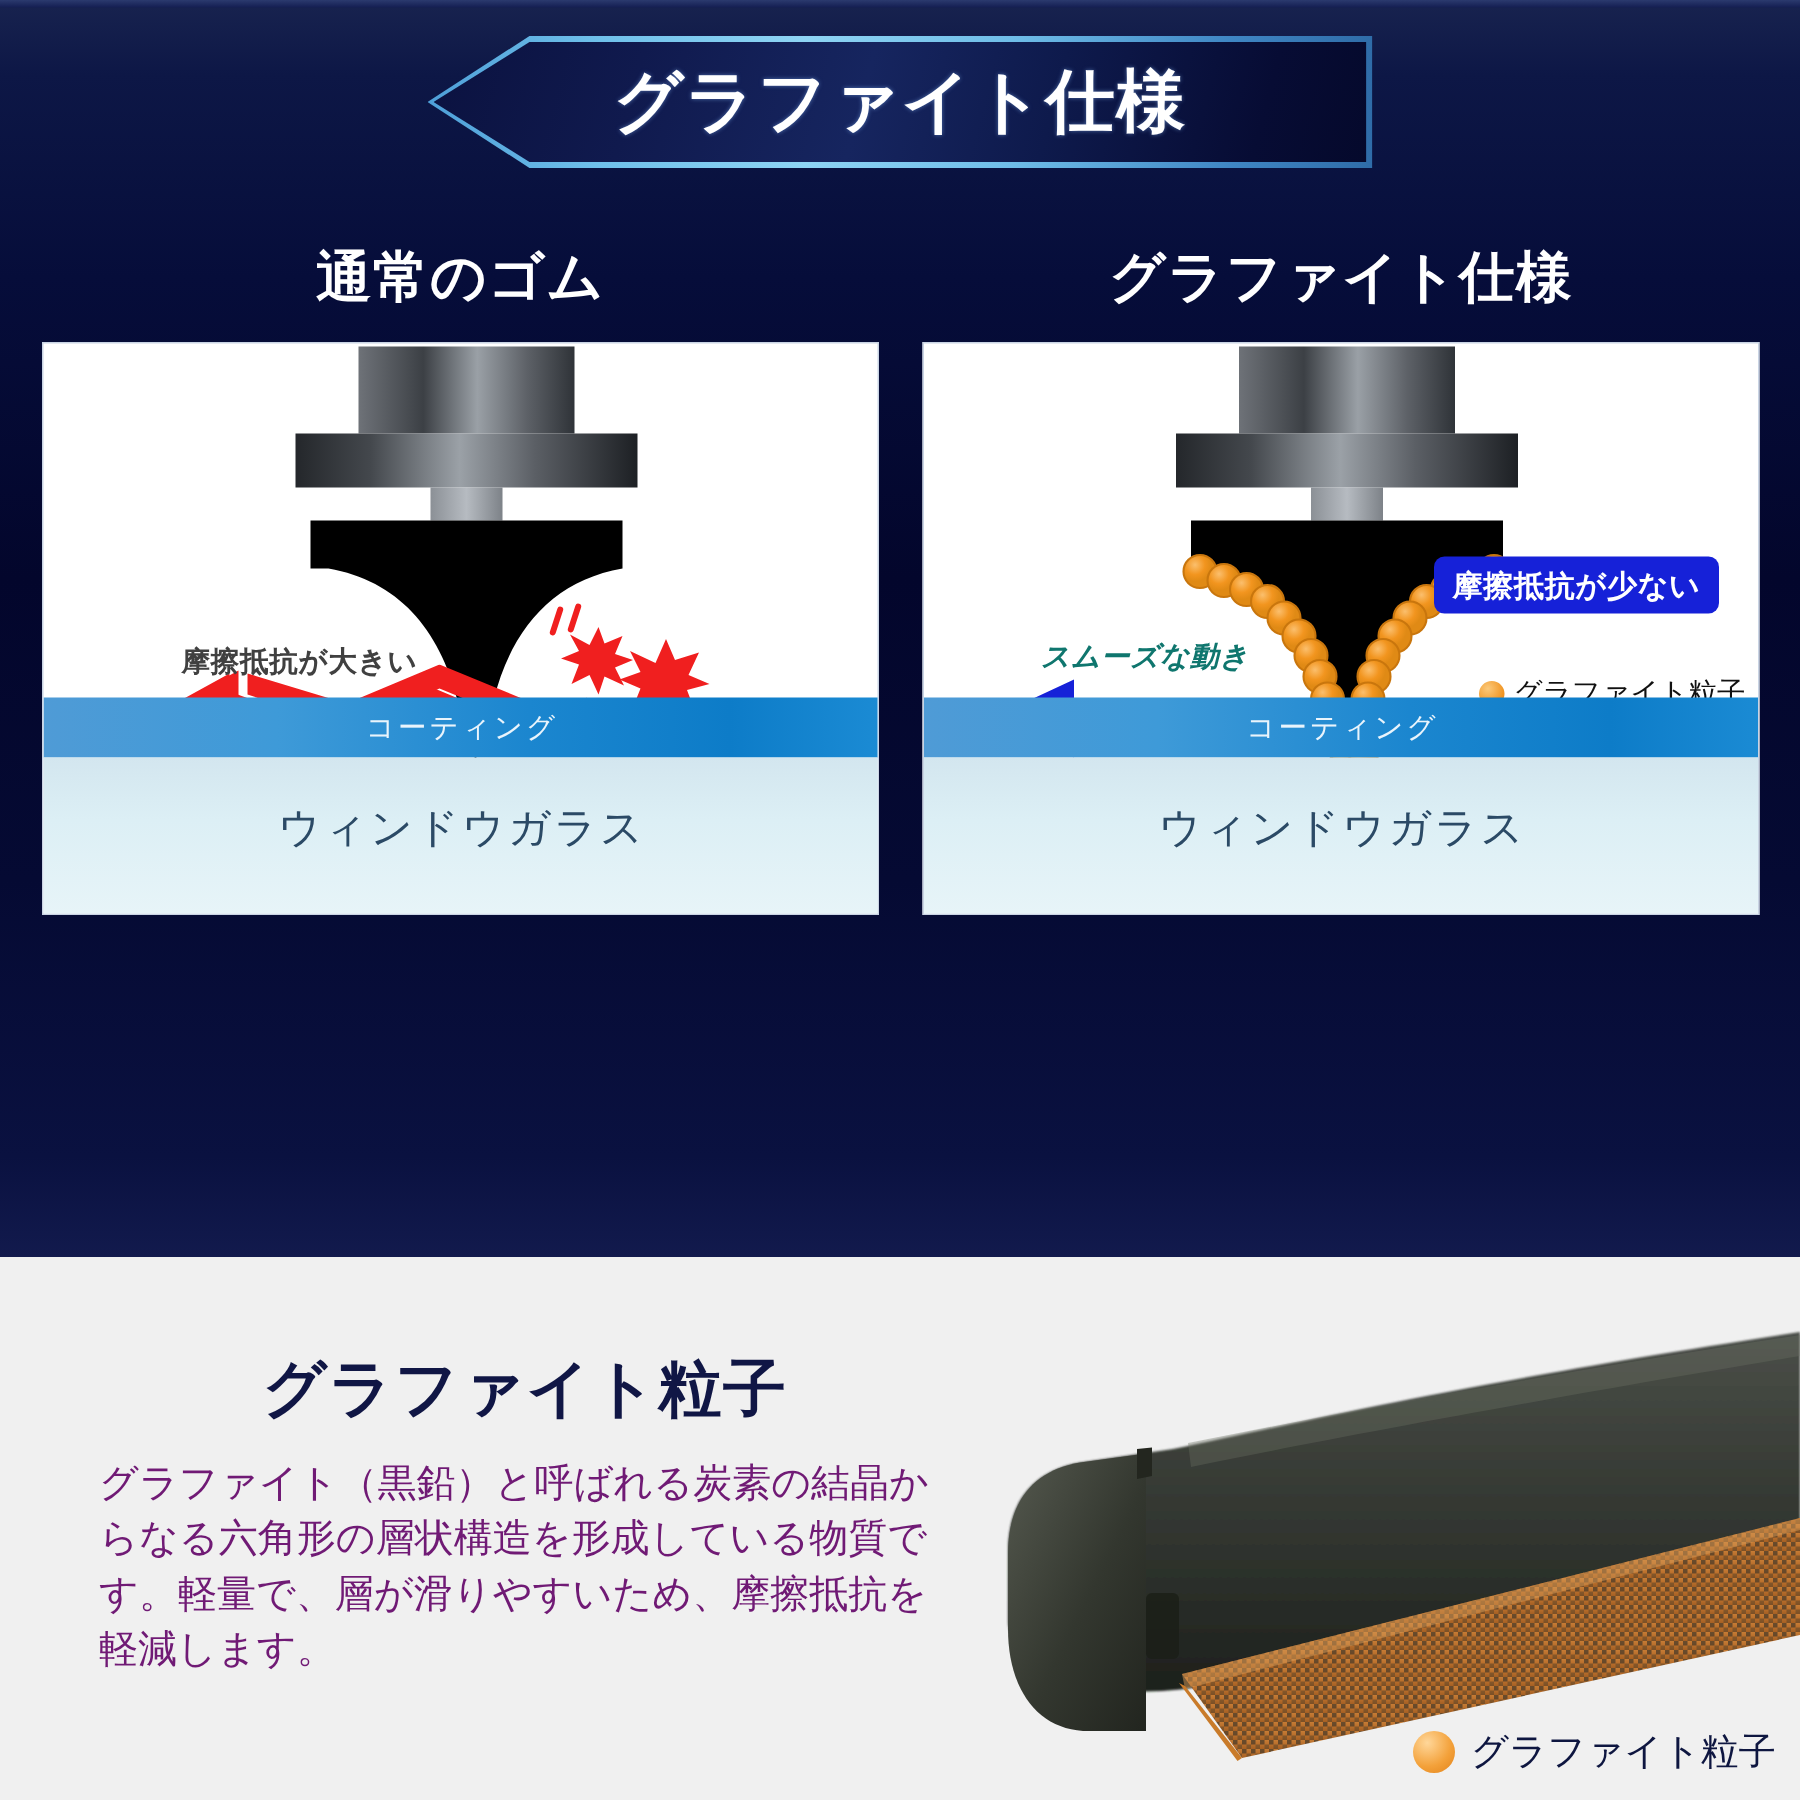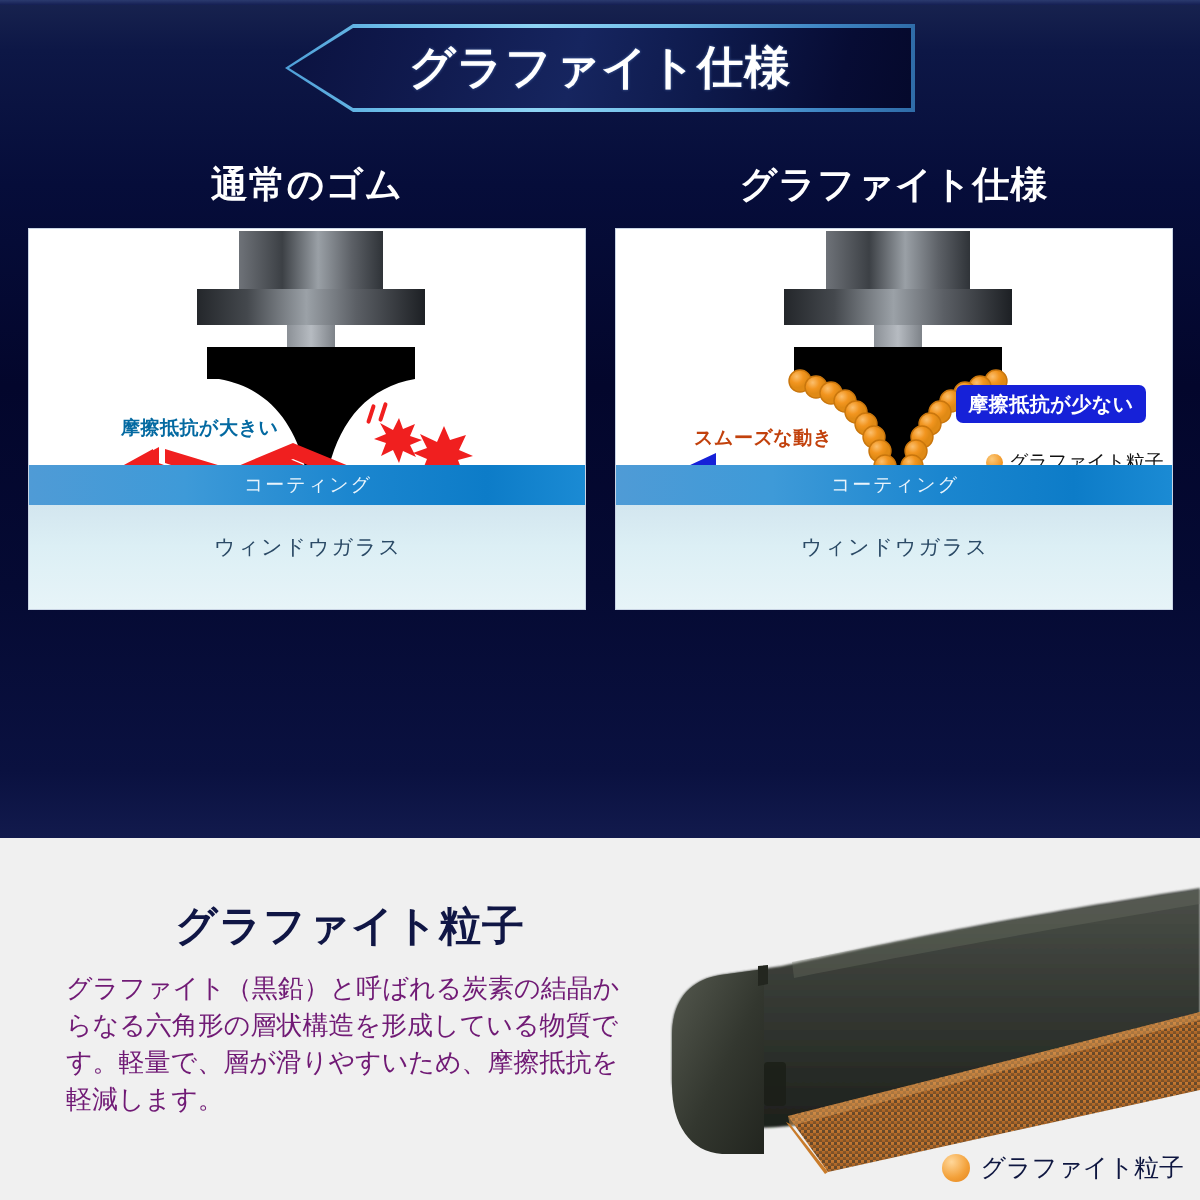--- a/index.html
+++ b/index.html
@@ -68,37 +68,37 @@
     position:absolute; left:0; bottom:104px; width:558px; height:40px;
     background:linear-gradient(90deg,#4f9bd6 0%,#3e9ad8 28%,#1b86cf 58%,#0d7cc8 82%,#1b8bd4 100%);
     display:flex; align-items:center; justify-content:center;text-align:center;
   }
   .coating span{ color:#e9f4fc; font-size:19px; letter-spacing:2px; }
   .glass{
     position:absolute; left:0; bottom:0; width:558px; height:104px;
     background:linear-gradient(180deg,#d3e6ef 0%,#dceff5 40%,#e7f4f8 100%);
     display:flex; align-items:flex-start; justify-content:center; padding-top:28px;
   }
-  .glass span{ color:#2b4a66; font-size:21px; letter-spacing:2px; }
+  .glass span{ color:#2b4a66; font-size:28px; letter-spacing:2px; }
 
   
   .pill{
     position:absolute; border-radius:9px; color:#fff; font-weight:bold;
     display:flex; align-items:center; justify-content:center;
     font-size:20px; letter-spacing:.5px; white-space:nowrap;
   }
   .pill.red { background:#f03434; left:363px; top:117px; width:172px; height:38px; }
-  .pill.blue{ background:#1621d8; left:340px; top:142px; width:190px; height:38px; border-radius:7px;margin-top:14px; }
+  .pill.blue{ background:#1621d8; left:340px; top:142px; width:190px; height:38px; border-radius:7px; }
 
   .arrow-label{
     position:absolute; font-weight:bold; font-size:19px; white-space:nowrap;
     letter-spacing:.5px;
   }
-  .arrow-label.red { color:#0369a1; left:92px; top:186px; }
-  .arrow-label.blue{ color:#c2410c; left:78px; top:196px; }
+  .arrow-label.red { color:#404040; left:92px; top:199px; }
+  .arrow-label.blue{ color:#0f766e; left:78px; top:196px;font-style:italic; }
 
   .particle-label{
     position:absolute; left:370px; top:220px; display:flex; align-items:center; gap:6px;
     font-size:19px; color:#111; white-space:nowrap;
   }
   .particle-dot{
     width:17px; height:17px; border-radius:50%;
     background:radial-gradient(circle at 35% 30%,#fbc97a,#f0921e 70%,#d87a10 100%);
   }
 

